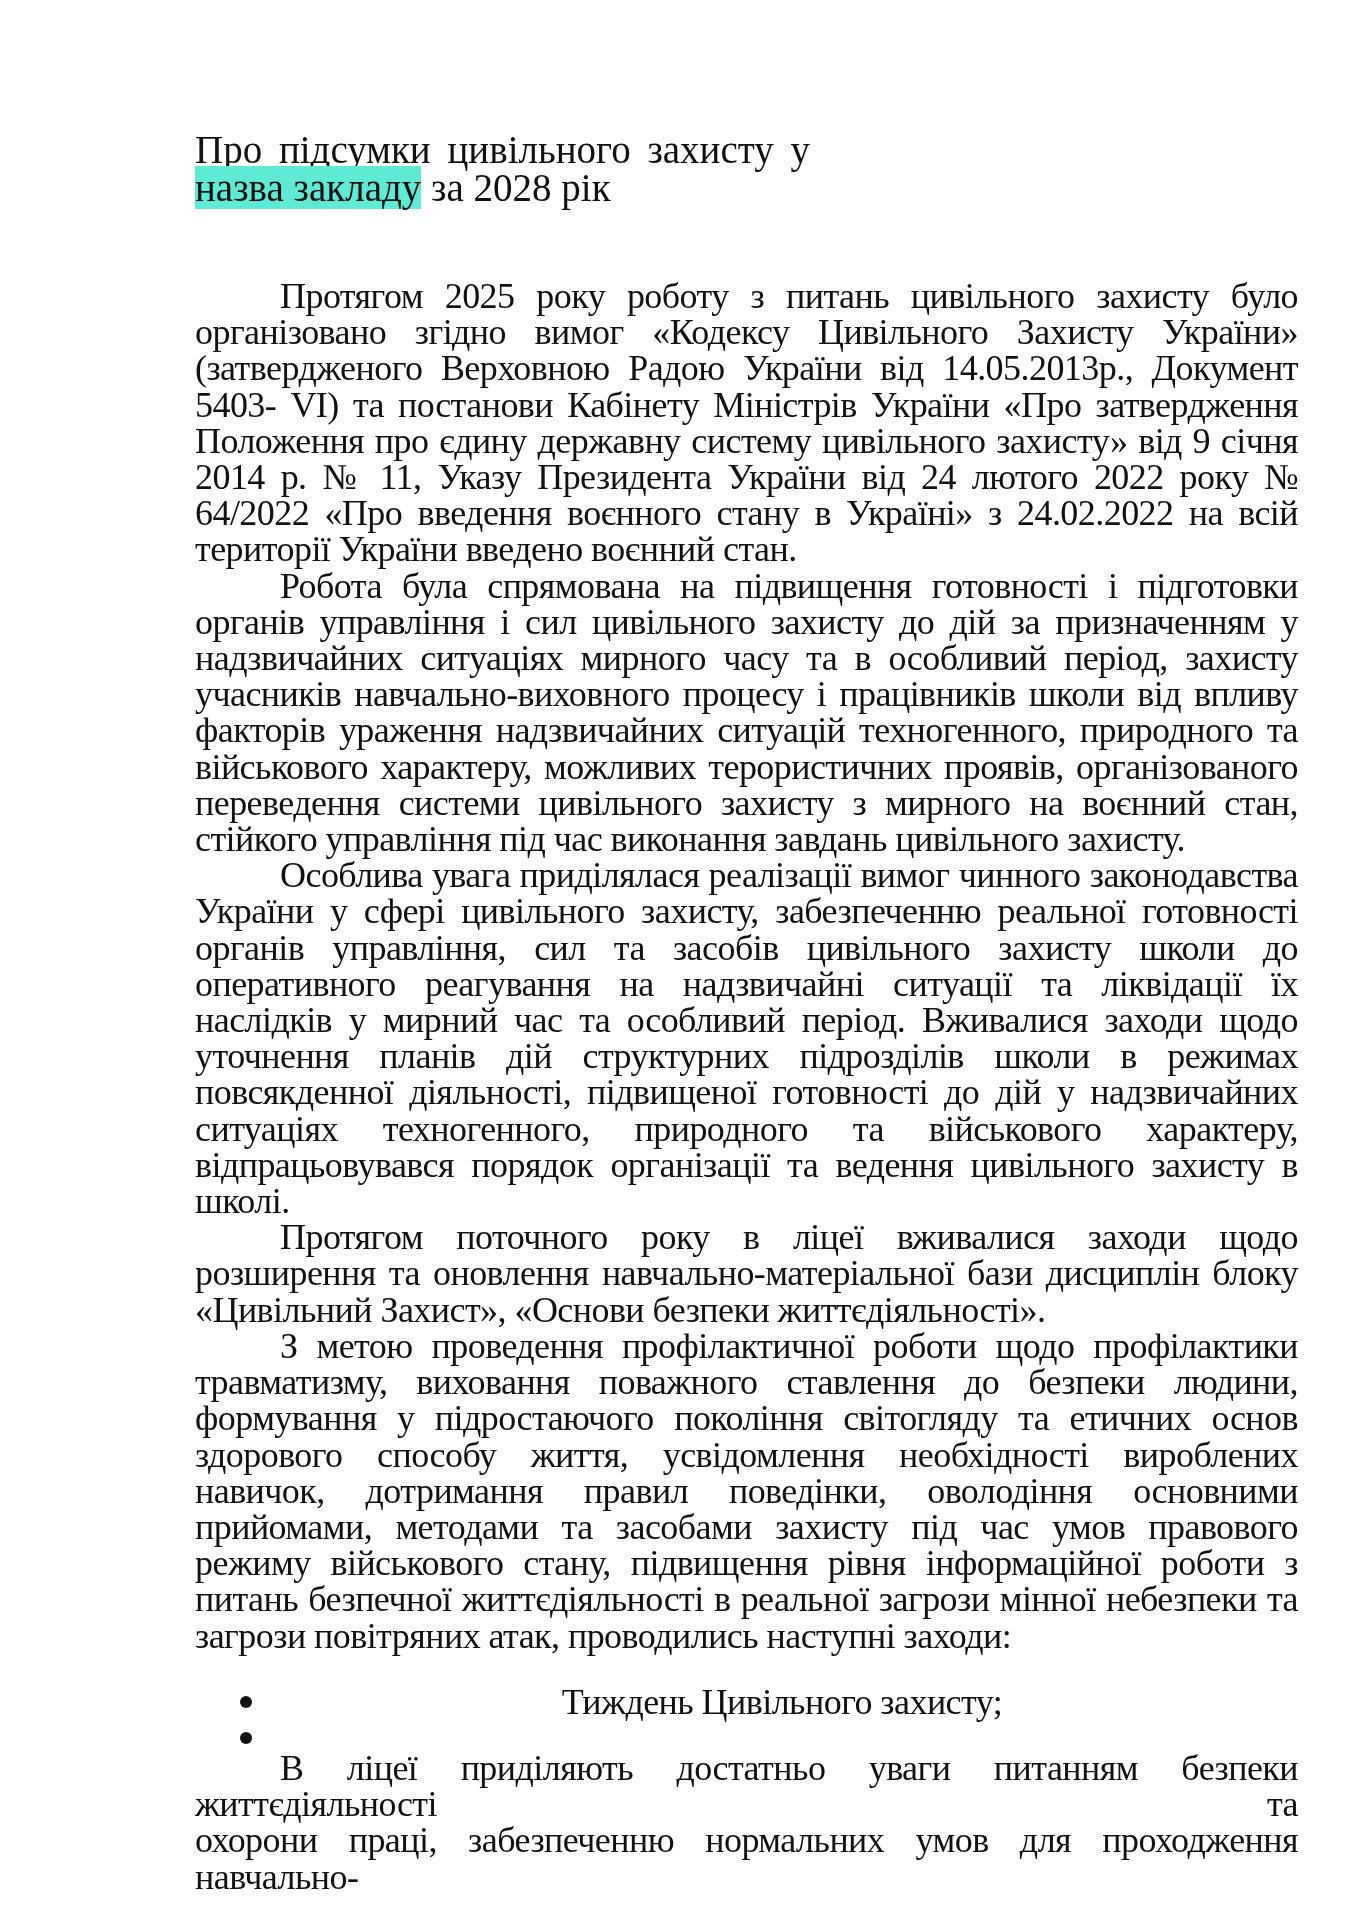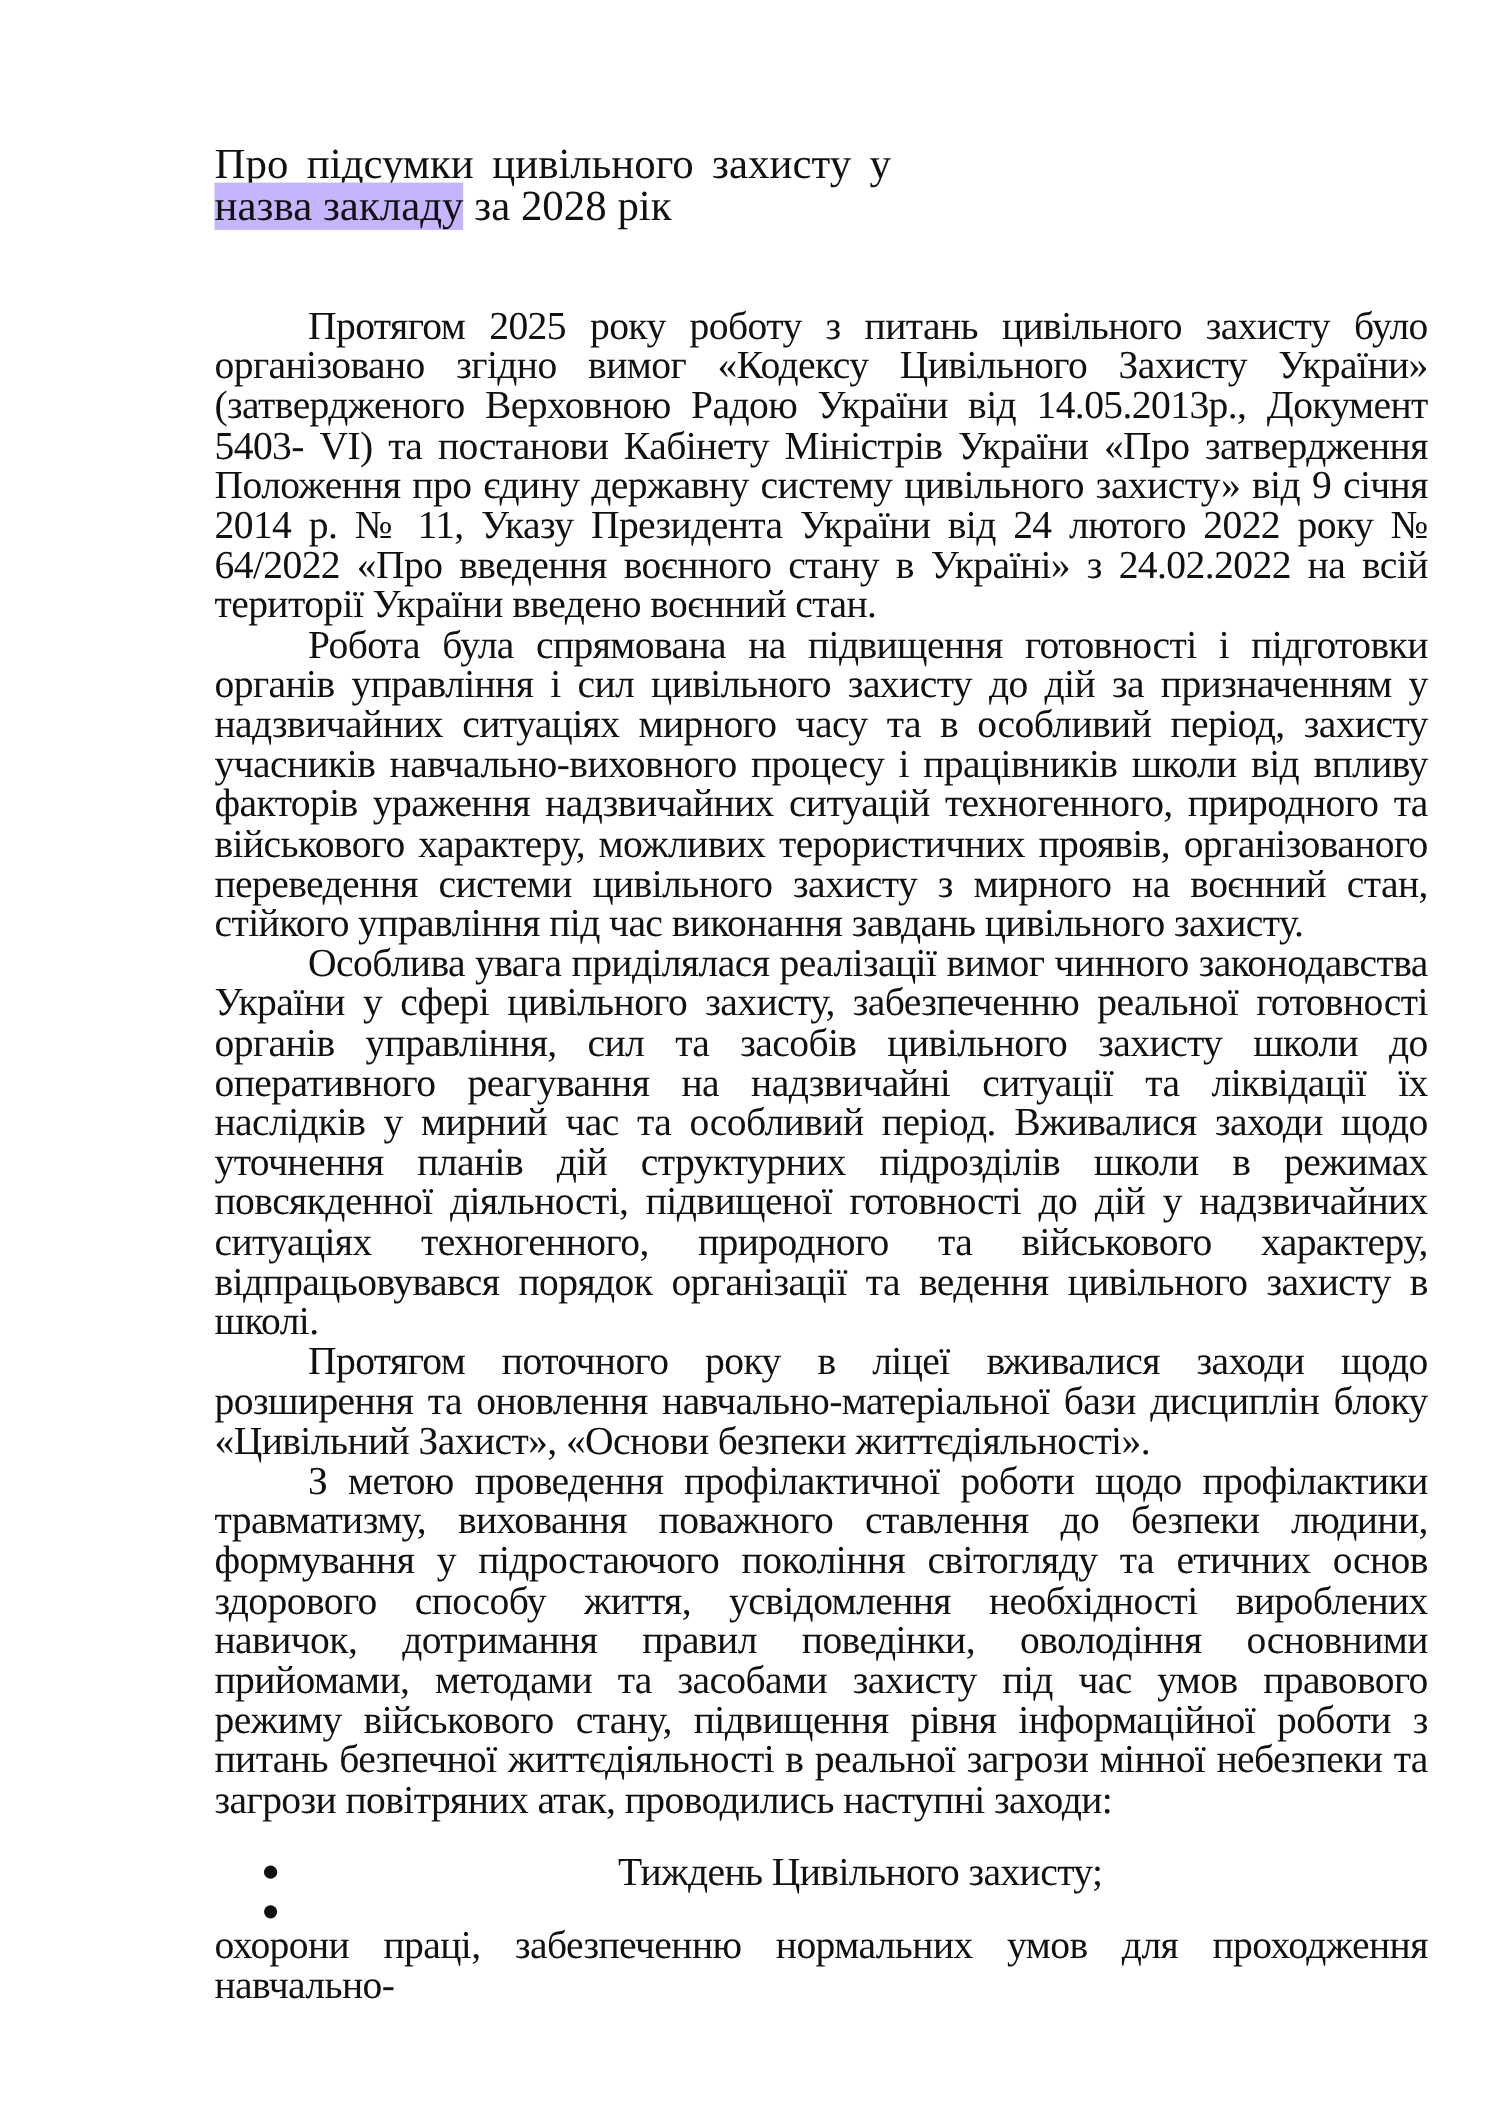--- a/index.html
+++ b/index.html
@@ -25,21 +25,21 @@
       position: absolute;
       top: 131px;
       left: 0;
       width: 700px;
       font-size: 39px;
       line-height: 38px;
       word-spacing: 7px;
     }
     .title .line2 { word-spacing: 0; }
     .highlight {
-      background: #c4b5fd;
+      background: #5eead4;
     }
     .body {
       position: absolute;
       top: 278px;
       left: 0;
       width: 1103px;
       font-size: 36px;
       line-height: 36.2px;
     }
     .para {
@@ -102,17 +102,18 @@
       <li>
         <span class="dot"></span>
         <span>Тиждень Цивільного захисту;</span>
       </li>
       <li>
         <span class="dot"></span>
       </li>
     </ul>
 
     <p class="last-para">
+      <span>В ліцеї приділяють достатньо уваги питанням безпеки життєдіяльності та</span>
       <span class="end-line">охорони праці, забезпеченню нормальних умов для проходження навчально-</span>
     </p>
   </div>
 
 </div>
 
 </body></html>

